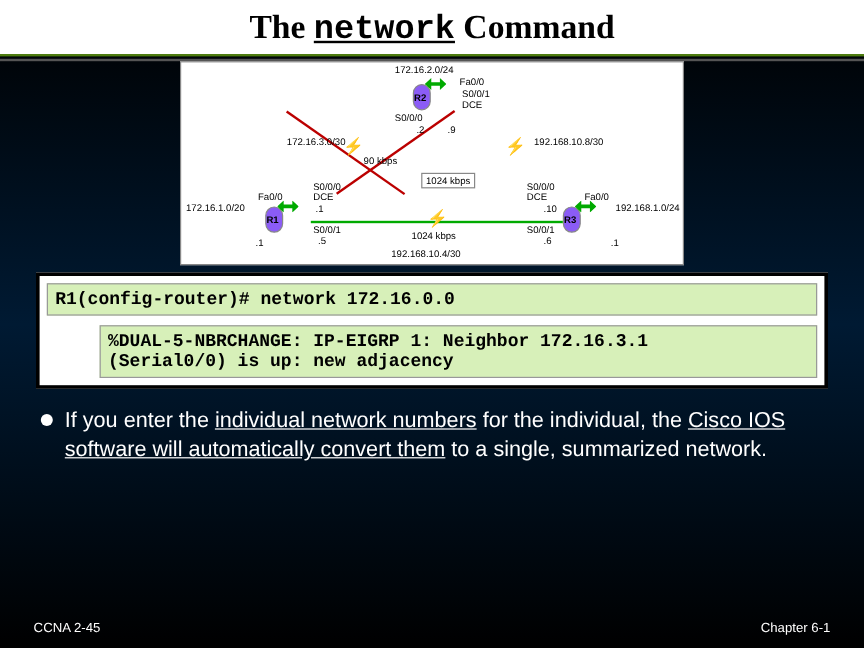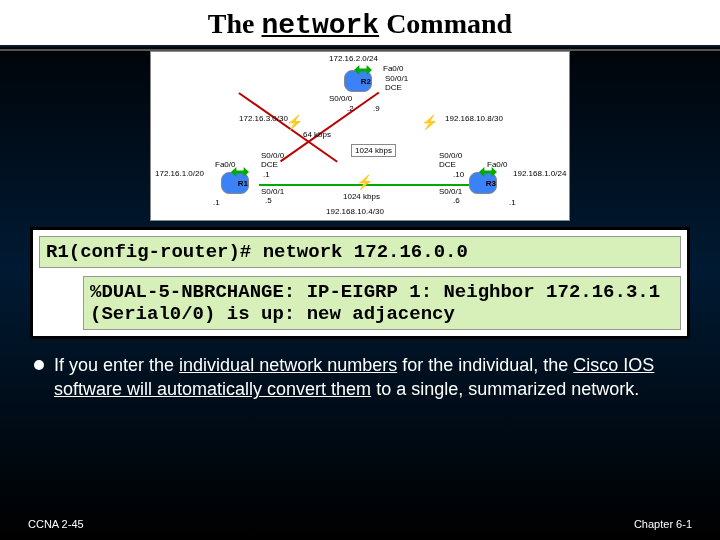--- a/index.html
+++ b/index.html
@@ -20,46 +20,46 @@
     background: #fff;
     margin: 0 0 0 0;
   }
   .title .mono {
     font-family: "Courier New", monospace;
     text-decoration: underline;
     font-weight: bold;
   }
   .title-wrap {
     background: #b91c1c;
-    border-bottom: 2px solid #0f172a;
+    border-bottom: 2px solid #4d7c0f;
   }
   .hr-line {
     height: 2px;
     background: #555;
     margin-top: 2px;
   }
   .diagram {
     width: 420px;
     height: 170px;
     margin: 0 auto;
     background: #fff;
     position: relative;
     border: 1px solid #888;
     padding-left: 20px;
   }
   .router {
     position: absolute;
-    width: 28px;
+    width: 15px;
     height: 22px;
-    background: #3b82f6;
+    background: #8b5cf6;
     border: 1px solid #888;
     border-radius: 8px;
     display: flex;
     align-items: center;
-    justify-content: flex-end;
+    justify-content: flex-start;
     font-size: 8px;
     font-weight: bold;
   }
   .router::before {
     content: "";
     position: absolute;
     width: 18px;
     height: 10px;
     background: #0a0;
     top: -6px;
@@ -91,21 +91,21 @@
   }
   .code-box {
     width: 660px;
     margin: 6px auto 0;
     background: #fff;
     border: 3px solid #000;
     padding: 6px;
   }
   .code-line {
     font-family: "Courier New", monospace;
-    font-size: 19px;
+    font-size: 15px;
     font-weight: bold;
     padding: 4px 6px;
     margin-bottom: 8px;
   }
   .code-line.hl {
     background: #d7f0b9;
     border: 1px solid #999;
   }
   .code-line.last { margin-bottom: 0; margin-left: 44px; }
   .bullet-area {
@@ -160,21 +160,21 @@
 DCE</div>
   <div class="net-label" style="top:42px;left:178px">S0/0/0</div>
 
   <div class="line" style="top:40px;left:88px;width:120px;transform:rotate(35deg)"></div>
   <div class="bolt" style="top:62px;left:135px">⚡</div>
   <div class="line" style="top:40px;left:228px;width:120px;transform:rotate(-215deg)"></div>
   <div class="bolt" style="top:62px;left:270px">⚡</div>
 
   <div class="net-label" style="top:62px;left:88px">172.16.3.0/30</div>
   <div class="net-label" style="top:62px;left:294px">192.168.10.8/30</div>
-  <div class="net-label" style="top:78px;left:152px">64 kbps</div>
+  <div class="net-label" style="top:78px;left:152px">90 kbps</div>
   <div class="net-label" style="top:92px;left:200px;background:#fff;border:1px solid #888;padding:1px 3px">1024 kbps</div>
   <div class="net-label" style="top:140px;left:192px">1024 kbps</div>
 
   <div class="net-label" style="top:117px;left:4px">172.16.1.0/20</div>
   <div class="net-label" style="top:117px;left:362px">192.168.1.0/24</div>
   <div class="net-label" style="top:108px;left:64px">Fa0/0</div>
   <div class="net-label" style="top:108px;left:336px">Fa0/0</div>
 
   <div class="router router-r1">
       <span>R1</span>

